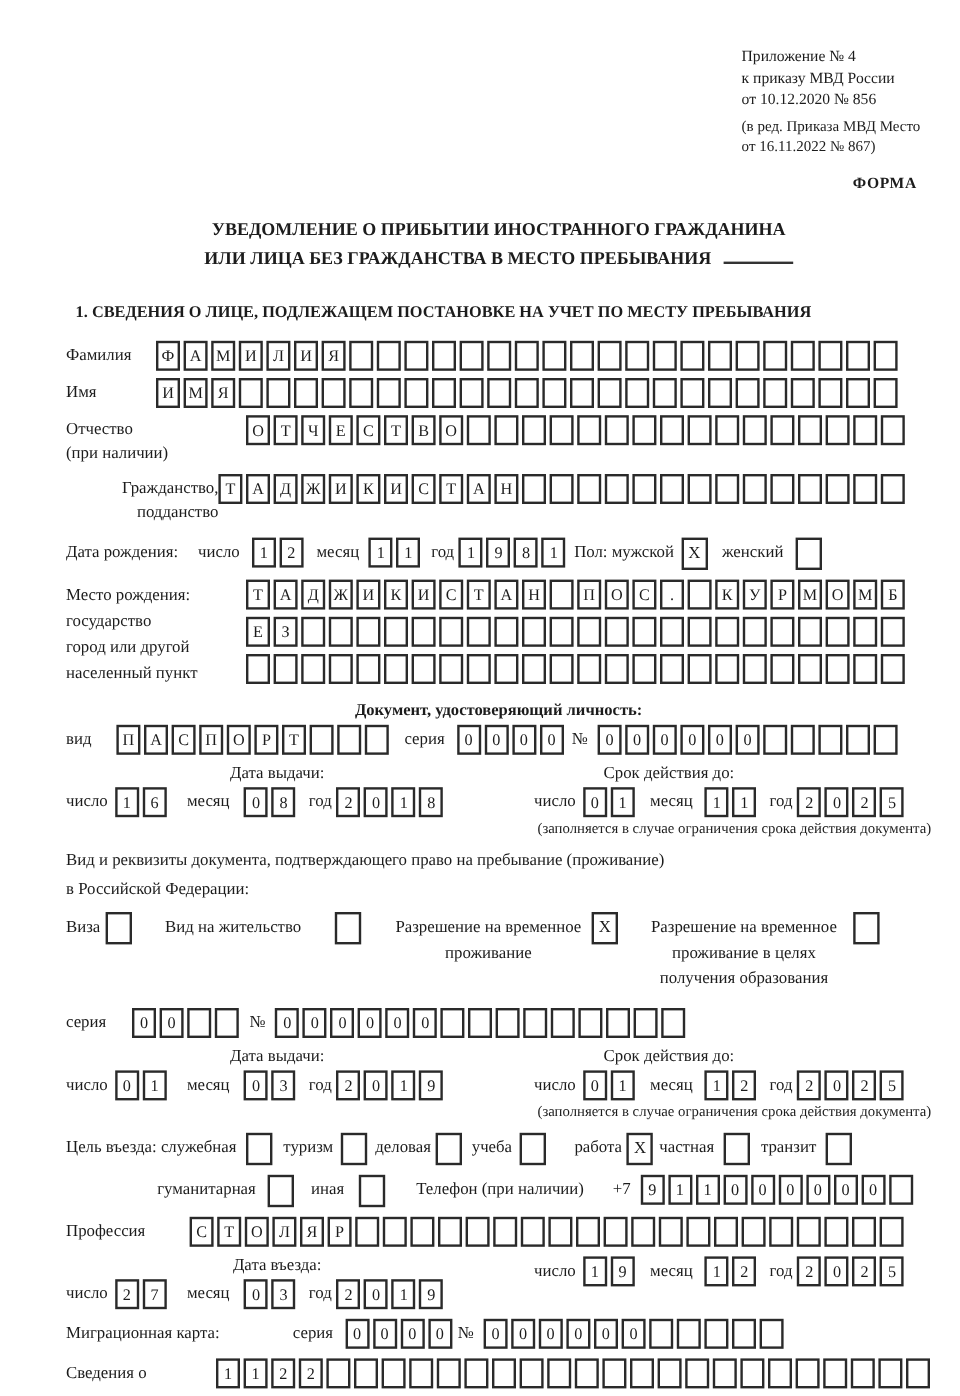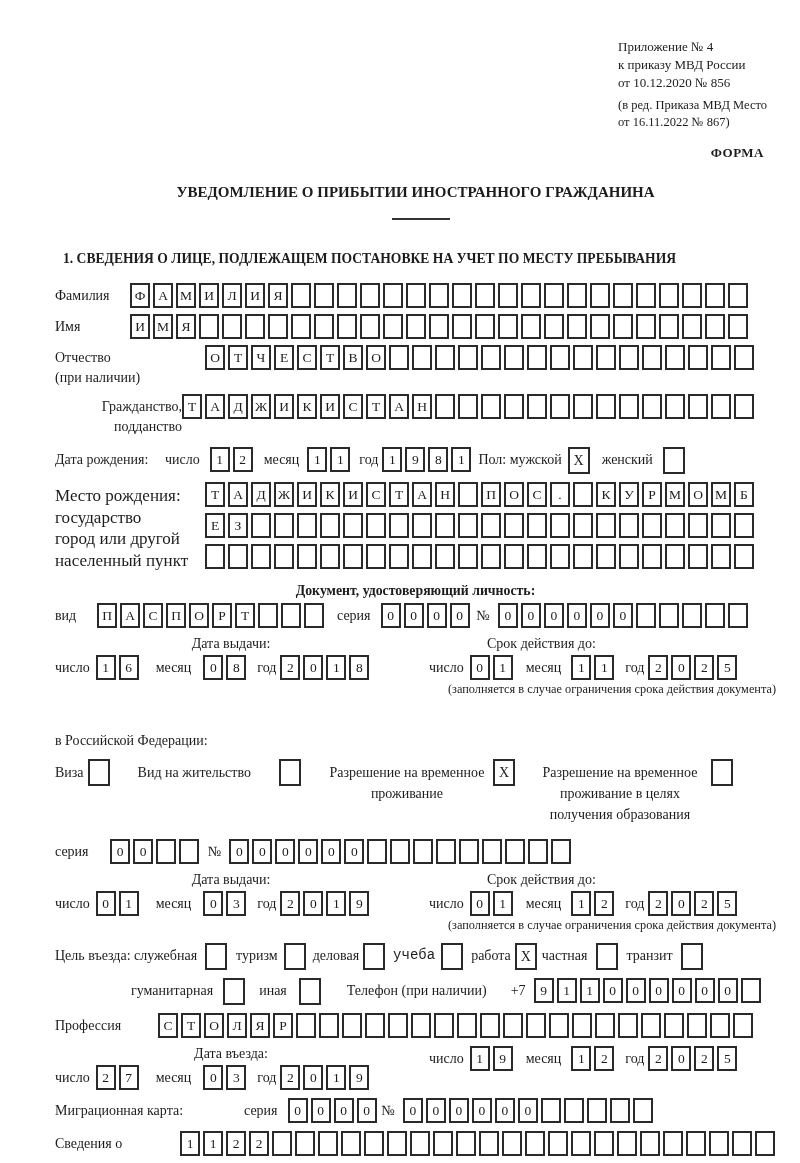--- a/index.html
+++ b/index.html
@@ -10,28 +10,28 @@
   .forma{text-align:right;padding-right:12px;font-weight:bold;font-size:13px;margin-top:14px;letter-spacing:.5px;}
   .title{margin-top:20px;text-align:center;font-weight:bold;font-size:15px;line-height:23px;}
   .title-underline{display:inline-block;width:58px;border-bottom:2px solid #333;height:14px;margin-left:10px;}
   .sec-heading{margin-top:24px;margin-left:8px;font-weight:bold;font-size:13.6px;}
   .row{display:flex;align-items:flex-start;margin-top:6px;}
   .lbl{font-size:14px;line-height:20px;padding-top:3px;flex:none;}
   .cells{white-space:nowrap;flex:none;}
   .cell{display:inline-block;width:16px;height:21px;border:2px solid #2a2a2a;margin-right:3px;text-align:center;font-size:13.5px;line-height:21px;vertical-align:top;background:#fff;}
   .cbox{display:inline-block;width:18px;height:23px;border:2px solid #2a2a2a;text-align:center;font-size:14px;line-height:23px;vertical-align:top;background:#fff;flex:none;}
   .inlbl{font-size:14px;line-height:25px;vertical-align:top;display:inline-block;}
-  .dates{display:flex;margin-top:8px;}
+  .dates{display:flex;margin-top:8px;gap:16px;}
   .dg-left{width:352px;flex:none;}
   .dg-right{width:369px;flex:none;}
   .dg-head{text-align:center;font-size:14px;margin-bottom:3px;}
   .dg-head.sr{text-align:left;padding-left:80px;}
   .note{font-size:12.3px;text-align:right;margin-top:2px;}
   .para{font-size:14px;line-height:24px;margin-top:8px;}
-  .bp-labels{width:150px;flex:none;font-size:17px;line-height:21.5px;padding-top:3px;}
+  .bp-labels{width:150px;flex:none;font-size:14px;line-height:21.5px;padding-top:3px;}
   .bp-rows .cells{display:block;margin-bottom:6px;}
   .doc-head{text-align:center;font-weight:bold;font-size:13.8px;margin-top:8px;}
   .optrow{display:flex;align-items:flex-start;margin-top:6px;}
   .optlbl{font-size:14px;line-height:21px;padding-top:3px;}
   .ctr{text-align:center;display:inline-block;}
   .rep-labels{width:125px;flex:none;font-size:14px;line-height:21.5px;padding-top:2px;}
 </style>
 </head>
 <body>
 
@@ -45,21 +45,21 @@
       <div>(в ред. Приказа МВД Место</div>
       <div>от 16.11.2022 № 867)</div>
     </div>
   </div>
 
   <div class="forma">ФОРМА</div>
 
   <div class="title">
     <div>УВЕДОМЛЕНИЕ О ПРИБЫТИИ ИНОСТРАННОГО ГРАЖДАНИНА</div>
     <div>
-      <span class="title-underline"></span>
+      <span>ИЛИ ЛИЦА БЕЗ ГРАЖДАНСТВА В МЕСТО ПРЕБЫВАНИЯ</span><span class="title-underline"></span>
     </div>
   </div>
 
   <div class="sec-heading">1. СВЕДЕНИЯ О ЛИЦЕ, ПОДЛЕЖАЩЕМ ПОСТАНОВКЕ НА УЧЕТ ПО МЕСТУ ПРЕБЫВАНИЯ</div>
 
   <div class="row" style="margin-top:16px;">
     <span class="lbl" style="width:75px;">Фамилия</span>
     <span class="cells"><span class="cell">Ф</span><span class="cell">А</span><span class="cell">М</span><span class="cell">И</span><span class="cell">Л</span><span class="cell">И</span><span class="cell">Я</span><span class="cell"></span><span class="cell"></span><span class="cell"></span><span class="cell"></span><span class="cell"></span><span class="cell"></span><span class="cell"></span><span class="cell"></span><span class="cell"></span><span class="cell"></span><span class="cell"></span><span class="cell"></span><span class="cell"></span><span class="cell"></span><span class="cell"></span><span class="cell"></span><span class="cell"></span><span class="cell"></span><span class="cell"></span><span class="cell"></span></span>
   </div>
 
@@ -143,21 +143,21 @@
         <span class="inlbl" style="margin-left:10px;margin-right:10px;">месяц</span>
         <span class="cells"><span class="cell">1</span><span class="cell">1</span></span>
         <span class="inlbl" style="margin-left:8px;margin-right:4px;">год</span>
         <span class="cells"><span class="cell">2</span><span class="cell">0</span><span class="cell">2</span><span class="cell">5</span></span>
       </div>
     </div>
   </div>
   <div class="note">(заполняется в случае ограничения срока действия документа)</div>
 
   <div class="para">
-    <br>
+    <span>Вид и реквизиты документа, подтверждающего право на пребывание (проживание)</span><br>
     <span>в Российской Федерации:</span>
   </div>
 
   <div class="optrow">
     <span class="optlbl">Виза</span>
     <span class="cbox" style="margin-left:4px;"></span>
     <span class="optlbl" style="margin-left:28px;">Вид на жительство</span>
     <span class="cbox" style="margin-left:28px;"></span>
     <span class="optlbl ctr" style="width:168px;margin-left:22px;">Разрешение на временное проживание</span>
     <span class="cbox" style="margin-left:2px;">X</span>
@@ -198,23 +198,23 @@
   </div>
   <div class="note">(заполняется в случае ограничения срока действия документа)</div>
 
   <div class="row" style="margin-top:10px;">
     <span class="lbl">Цель въезда: служебная</span>
     <span class="cbox" style="margin-left:8px;"></span>
     <span class="inlbl" style="margin-left:9px;margin-right:6px;">туризм</span>
     <span class="cbox"></span>
     <span class="inlbl" style="margin-left:7px;margin-right:4px;">деловая</span>
     <span class="cbox"></span>
-    <span class="inlbl" style="margin-left:8px;margin-right:6px;font-family:Liberation Mono, monospace;">учеба</span>
-    <span class="cbox"></span>
-    <span class="inlbl" style="margin-left:8px;margin-right:4px;font-family:Liberation Serif, serif;">работа</span>
+    <span class="inlbl" style="margin-left:8px;margin-right:6px;">учеба</span>
+    <span class="cbox"></span>
+    <span class="inlbl" style="margin-left:24px;margin-right:4px;font-family:Liberation Serif, serif;">работа</span>
     <span class="cbox">X</span>
     <span class="inlbl" style="margin-left:5px;margin-right:8px;">частная</span>
     <span class="cbox"></span>
     <span class="inlbl" style="margin-left:9px;margin-right:8px;">транзит</span>
     <span class="cbox"></span>
   </div>
 
   <div class="row" style="margin-top:8px;">
     <span class="lbl" style="margin-left:76px;">гуманитарная</span>
     <span class="cbox" style="margin-left:10px;"></span>

